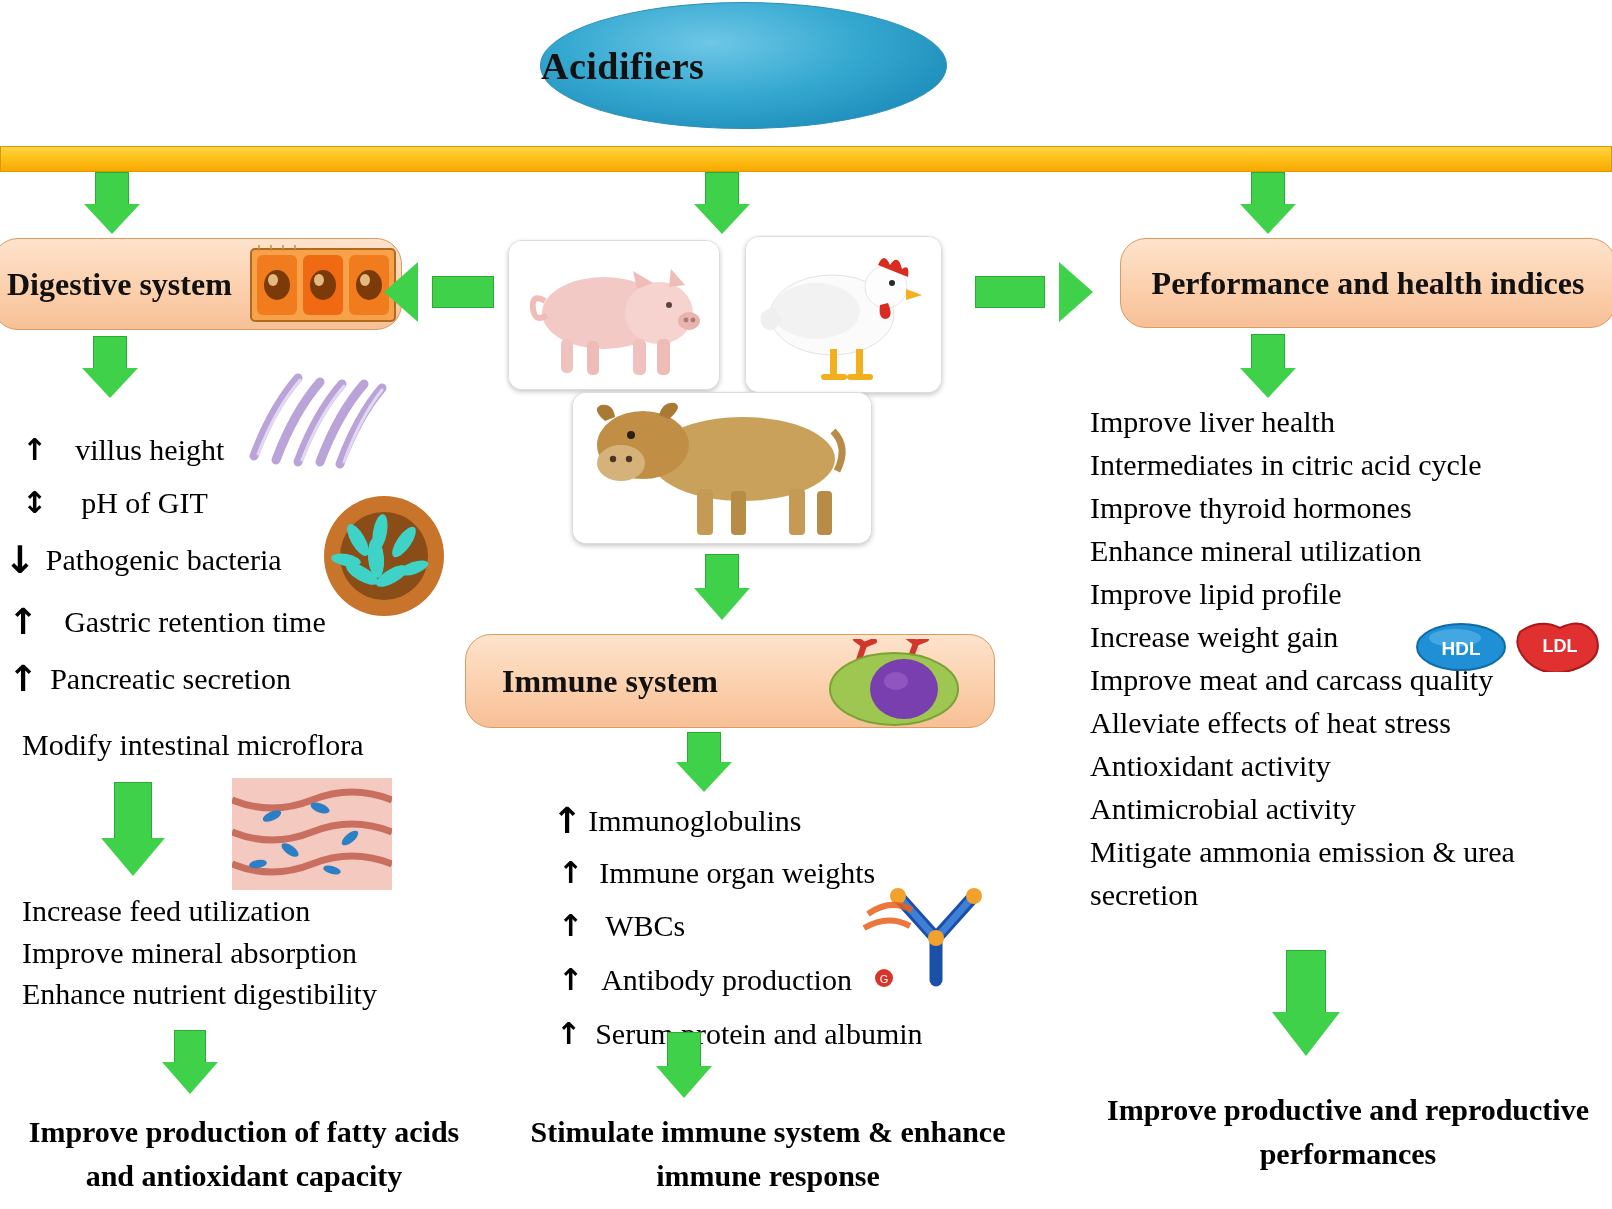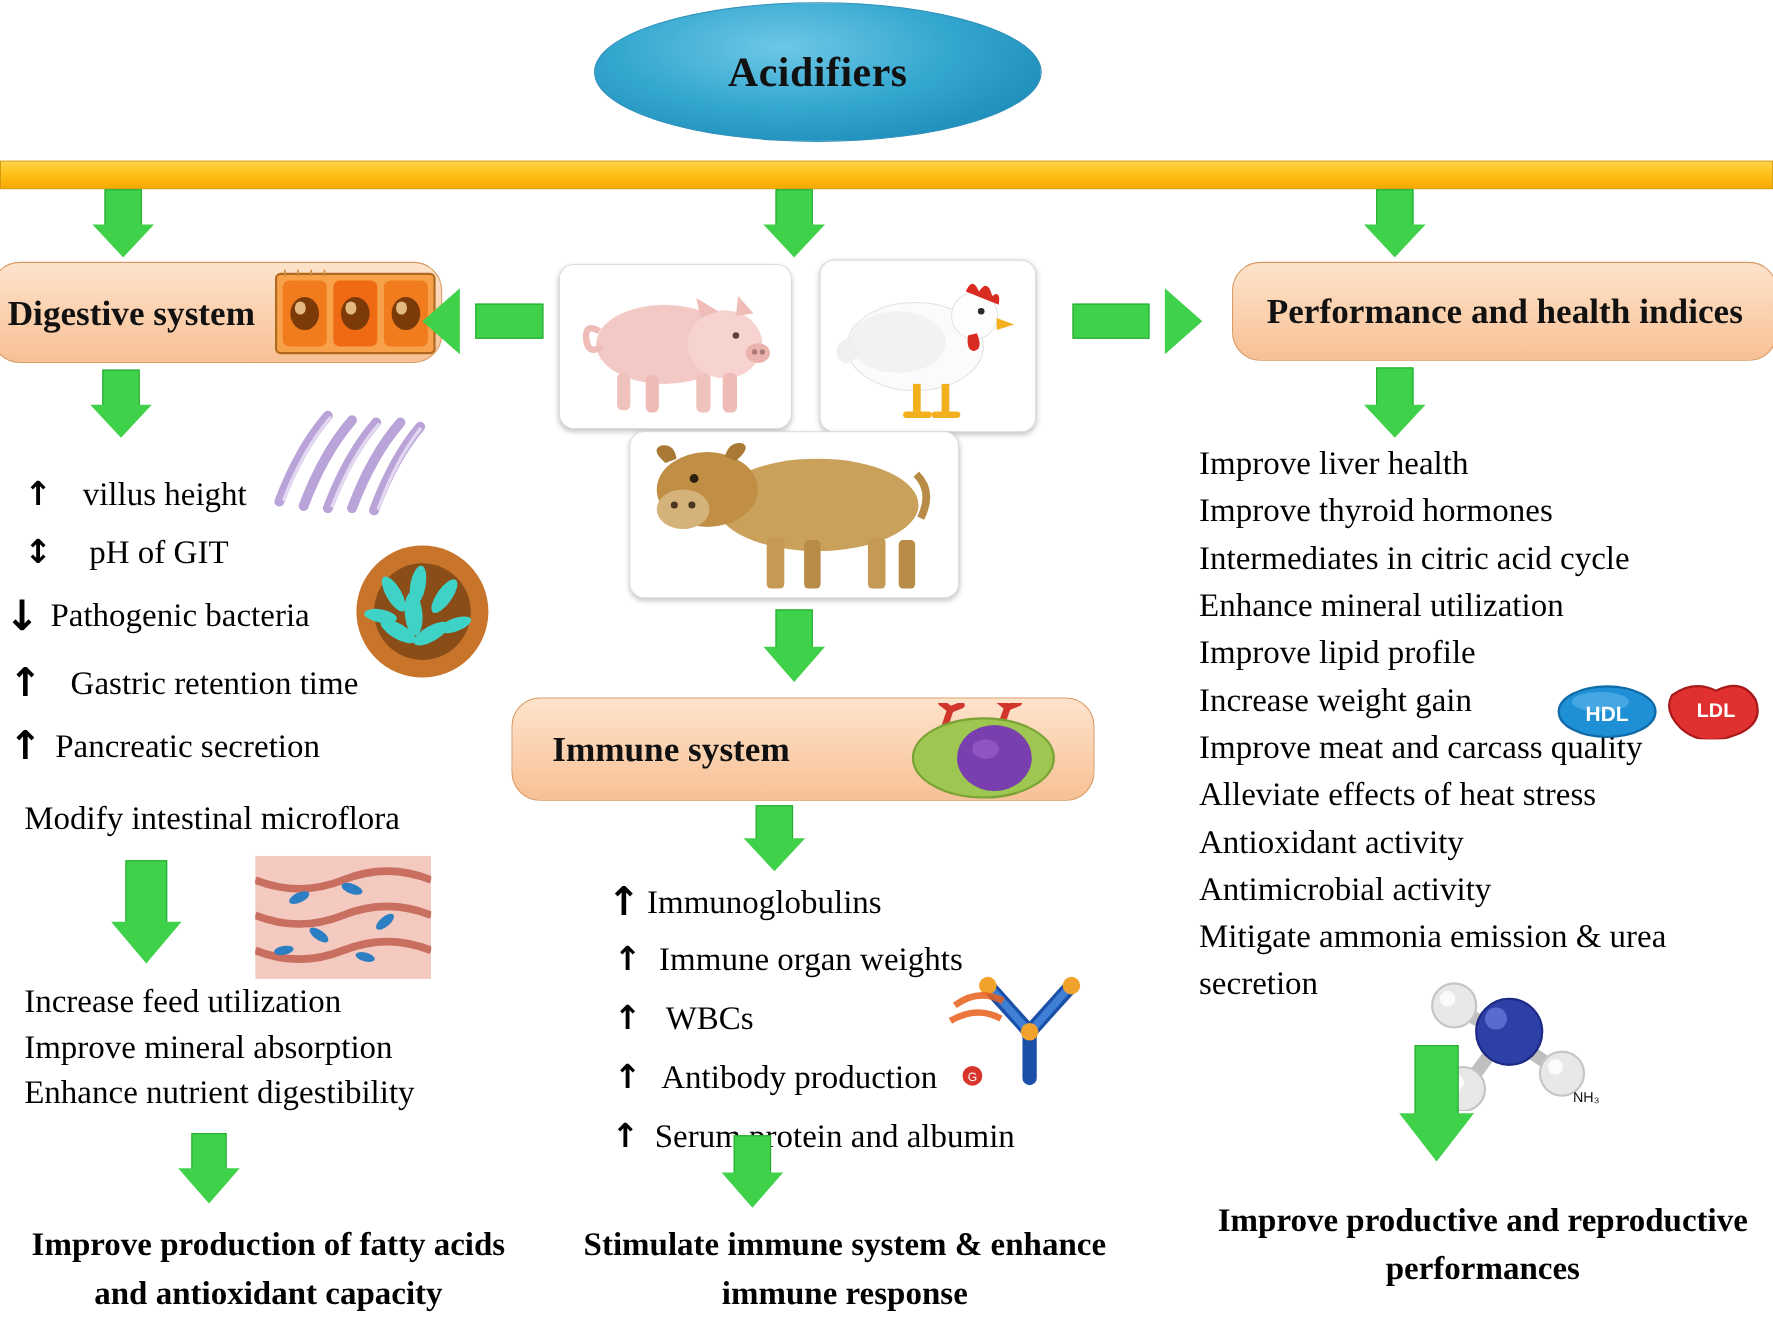--- a/index.html
+++ b/index.html
@@ -12,21 +12,21 @@
   }
   .root { position:absolute; left:0; top:0; width:1612px; height:1209px; }
 
   
   .title-ellipse {
     position:absolute;
     left:540px; top:2px; width:405px; height:125px;
     border-radius:50%;
     background:radial-gradient(ellipse at 42% 32%, #6ec7e6 0%, #35a8d0 45%, #1f8fbb 78%, #1580ae 100%);
     border:1px solid #2d8fb8;
-    display:flex; align-items:center; justify-content:center;
+    display:flex; align-items:center; justify-content:flex-start;
   }
   .title-ellipse span {
     font-size:38px; font-weight:bold; color:#111; letter-spacing:0.5px;
   }
 
   
   .yellow-bar {
     position:absolute; left:0px; top:146px; width:1612px; height:26px;
     background:linear-gradient(to bottom, #ffd24a 0%, #ffc31e 40%, #f7a900 100%);
     border:1px solid #d79b00;
@@ -404,22 +404,22 @@
 
   <div class="arrow-down" style="left:642px; top:1032px; width:84px; height:70px;">
     <div class="shaft" style="top:0; width:34px; height:38px;"></div>
     <div class="head" style="top:34px; border-width:32px 28px 0 28px;"></div>
   </div>
 
   <div class="footer" style="left:478px; top:1110px; width:580px;">Stimulate immune system &amp; enhance immune response</div>
 
   <div class="big-list" style="left:1090px; top:400px; line-height:43px;">
     <div>Improve liver health</div>
+    <div>Intermediates in citric acid cycle</div>
     <div>Improve thyroid hormones</div>
-    <div>Intermediates in citric acid cycle</div>
     <div>Enhance mineral utilization</div>
     <div>Improve lipid profile</div>
     <div>Increase weight gain</div>
     <div>Improve meat and carcass quality</div>
     <div>Alleviate effects of heat stress</div>
     <div>Antioxidant activity</div>
     <div>Antimicrobial activity</div>
     <div>Mitigate ammonia emission &amp; urea</div>
     <div>secretion</div>
   </div>
@@ -431,38 +431,20 @@
       <text x="46" y="33" font-size="19" font-weight="bold" fill="#ffffff" text-anchor="middle" font-family="Liberation Sans, sans-serif">HDL</text>
     </svg>
   </div>
   <div class="deco" style="left:1510px; top:618px; width:92px; height:54px;">
     <svg width="92" height="54" viewBox="0 0 92 54">
       <path d="M10 14 q20 -14 40 -4 q24 -12 36 8 q8 22 -18 32 q-30 12 -50 -6 q-16 -16 -8 -30 z" fill="#e03030" stroke="#a81a1a" stroke-width="2"></path>
       <text x="50" y="34" font-size="18" font-weight="bold" fill="#ffffff" text-anchor="middle" font-family="Liberation Sans, sans-serif">LDL</text>
     </svg>
   </div>
 
-  <div class="deco" style="left:1272px; top:890px; width:190px; height:120px;">
-    <svg width="190" height="120" viewBox="0 0 190 120">
-      <g stroke="#bfbfbf" stroke-width="12" stroke-linecap="round">
-        <line x1="96" y1="50" x2="50" y2="26"></line>
-        <line x1="96" y1="50" x2="62" y2="96"></line>
-        <line x1="96" y1="50" x2="142" y2="82"></line>
-      </g>
-      <circle cx="50" cy="24" r="20" fill="#e8e8e8" stroke="#c5c5c5" stroke-width="2"></circle>
-      <circle cx="44" cy="18" r="7" fill="#ffffff" opacity="0.8"></circle>
-      <circle cx="58" cy="100" r="20" fill="#e8e8e8" stroke="#c5c5c5" stroke-width="2"></circle>
-      <circle cx="52" cy="94" r="7" fill="#ffffff" opacity="0.8"></circle>
-      <circle cx="148" cy="86" r="20" fill="#e8e8e8" stroke="#c5c5c5" stroke-width="2"></circle>
-      <circle cx="142" cy="80" r="7" fill="#ffffff" opacity="0.8"></circle>
-      <circle cx="100" cy="48" r="30" fill="#2e3fa8" stroke="#1d2b84" stroke-width="2"></circle>
-      <circle cx="88" cy="36" r="10" fill="#6f7de0" opacity="0.7"></circle>
-      <text x="158" y="112" font-size="13" fill="#111" font-family="Liberation Sans, sans-serif">NH₃</text>
-    </svg>
-  </div>
 
   <div class="arrow-down" style="left:1258px; top:950px; width:96px; height:110px;">
     <div class="shaft" style="top:0; width:40px; height:66px;"></div>
     <div class="head" style="top:62px; border-width:44px 34px 0 34px;"></div>
   </div>
 
   <div class="footer" style="left:1078px; top:1088px; width:540px;">Improve productive and reproductive performances</div>
 
 </div>
 

